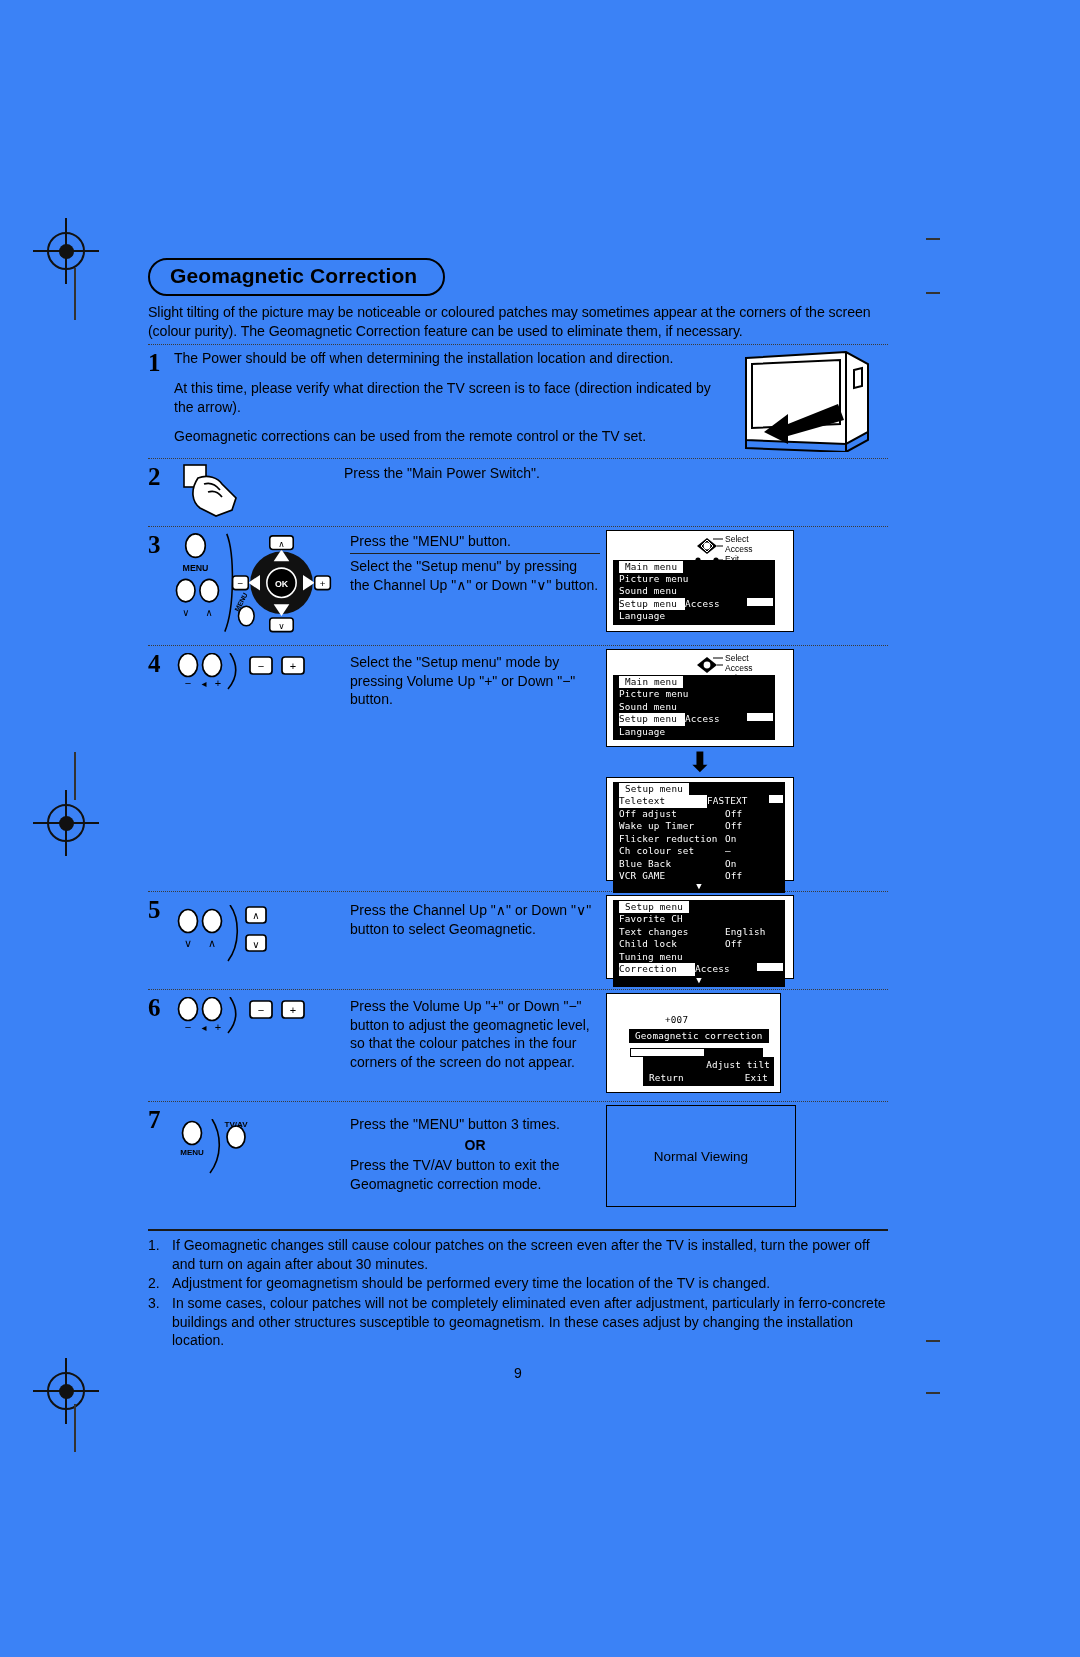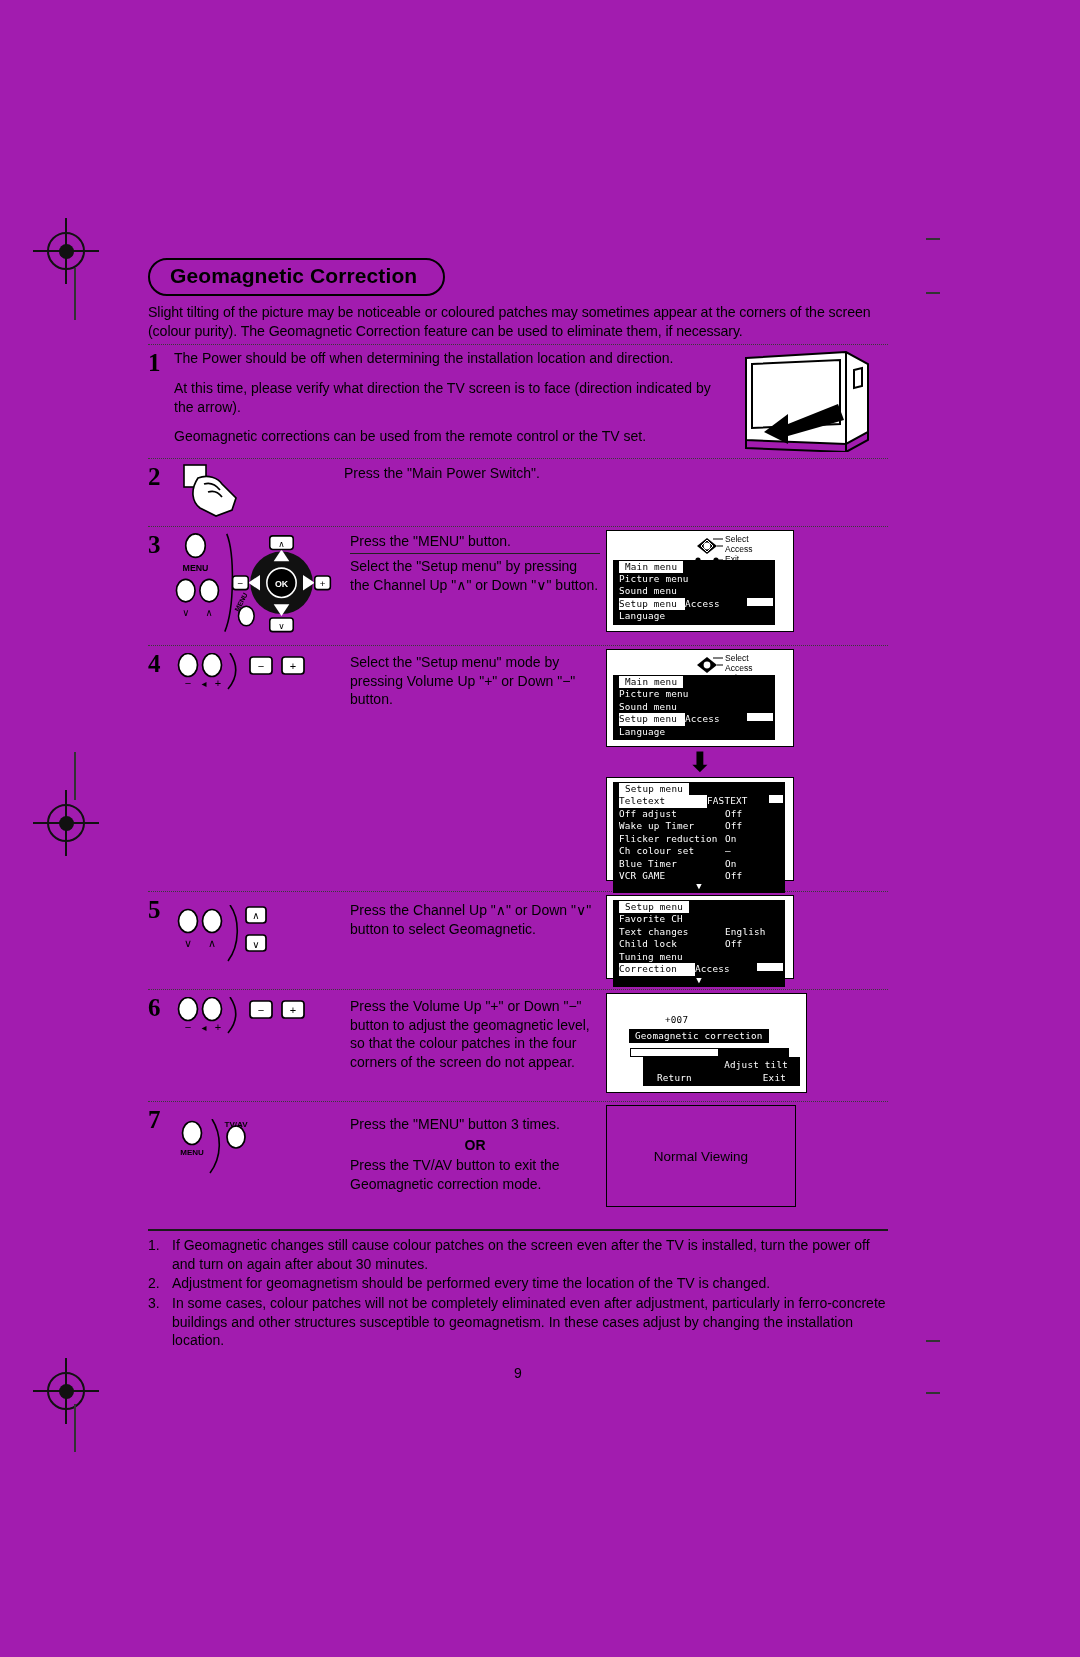--- a/index.html
+++ b/index.html
@@ -9,21 +9,21 @@
     background: #ffffff;
   }
   body {
     font-family: "Liberation Sans", sans-serif;
     color: #000;
   }
   #page {
     position: relative;
     width: 1080px;
     height: 1657px;
-    background: #a21caf;
+    background: #3b82f6;
     overflow: hidden;
   }
 
   
   .reg-mark {
     position: absolute;
     width: 34px;
     height: 34px;
     border-radius: 50%;
     border: 2px solid #111;
@@ -502,21 +502,21 @@
             </div>
             <div class="osd-row">
               <span class="k">Flicker reduction</span>
               <span class="v">On</span>
             </div>
             <div class="osd-row">
               <span class="k">Ch colour set</span>
               <span class="v">—</span>
             </div>
             <div class="osd-row">
-              <span class="k">Blue Timer</span>
+              <span class="k">Blue Back</span>
               <span class="v">On</span>
             </div>
             <div class="osd-row">
               <span class="k">VCR GAME</span>
               <span class="v">Off</span>
             </div>
             <div class="osd-arrow-down">▼</div>
           </div>
         </div>
       </div>
@@ -592,33 +592,33 @@
           <rect x="76" y="4" width="22" height="17" rx="3" fill="#fff" stroke="#000" stroke-width="1.7"></rect>
           <text x="87" y="17" font-size="11" text-anchor="middle" fill="#000" font-family="Liberation Sans, sans-serif">−</text>
           <rect x="108" y="4" width="22" height="17" rx="3" fill="#fff" stroke="#000" stroke-width="1.7"></rect>
           <text x="119" y="17" font-size="11" text-anchor="middle" fill="#000" font-family="Liberation Sans, sans-serif">+</text>
         </svg>
       </div>
 
       <div class="step-text" style="padding-top:4px; max-width:250px;">Press the Volume Up "+" or Down "−" button to adjust the geomagnetic level, so that the colour patches in the four corners of the screen do not appear.</div>
 
       <div class="step-screen">
-        <div class="osd" style="width:201px; height:100px;">
+        <div class="osd" style="width:175px; height:100px;">
           <div style="position:absolute; left:48px; top:14px;">
             <span class="osd-band osd-pill" style="padding:1px 10px; display:inline-block;">+007</span>
           </div>
           <div style="position:absolute; left:22px; top:30px; right:4px;">
             <span class="osd-band" style="display:inline-block; padding:1px 6px;">Geomagnetic correction</span>
           </div>
           <div style="position:absolute; left:16px; right:10px; top:50px;">
             <div class="bar-track">
               <div class="bar-fill" style="width:55%;"></div>
             </div>
           </div>
-          <div class="osd-band" style="position:absolute; left:36px; right:6px; bottom:6px; padding:2px 8px;">
+          <div class="osd-band" style="position:absolute; left:36px; right:6px; bottom:6px; padding:2px 0;">
             <div class="osd-row" style="justify-content:flex-end; padding-right:4px;">
               <span>Adjust tilt</span>
             </div>
             <div class="osd-row" style="justify-content:space-between; padding:0 6px;">
               <span>Return</span>
               <span>Exit</span>
             </div>
           </div>
         </div>
       </div>

